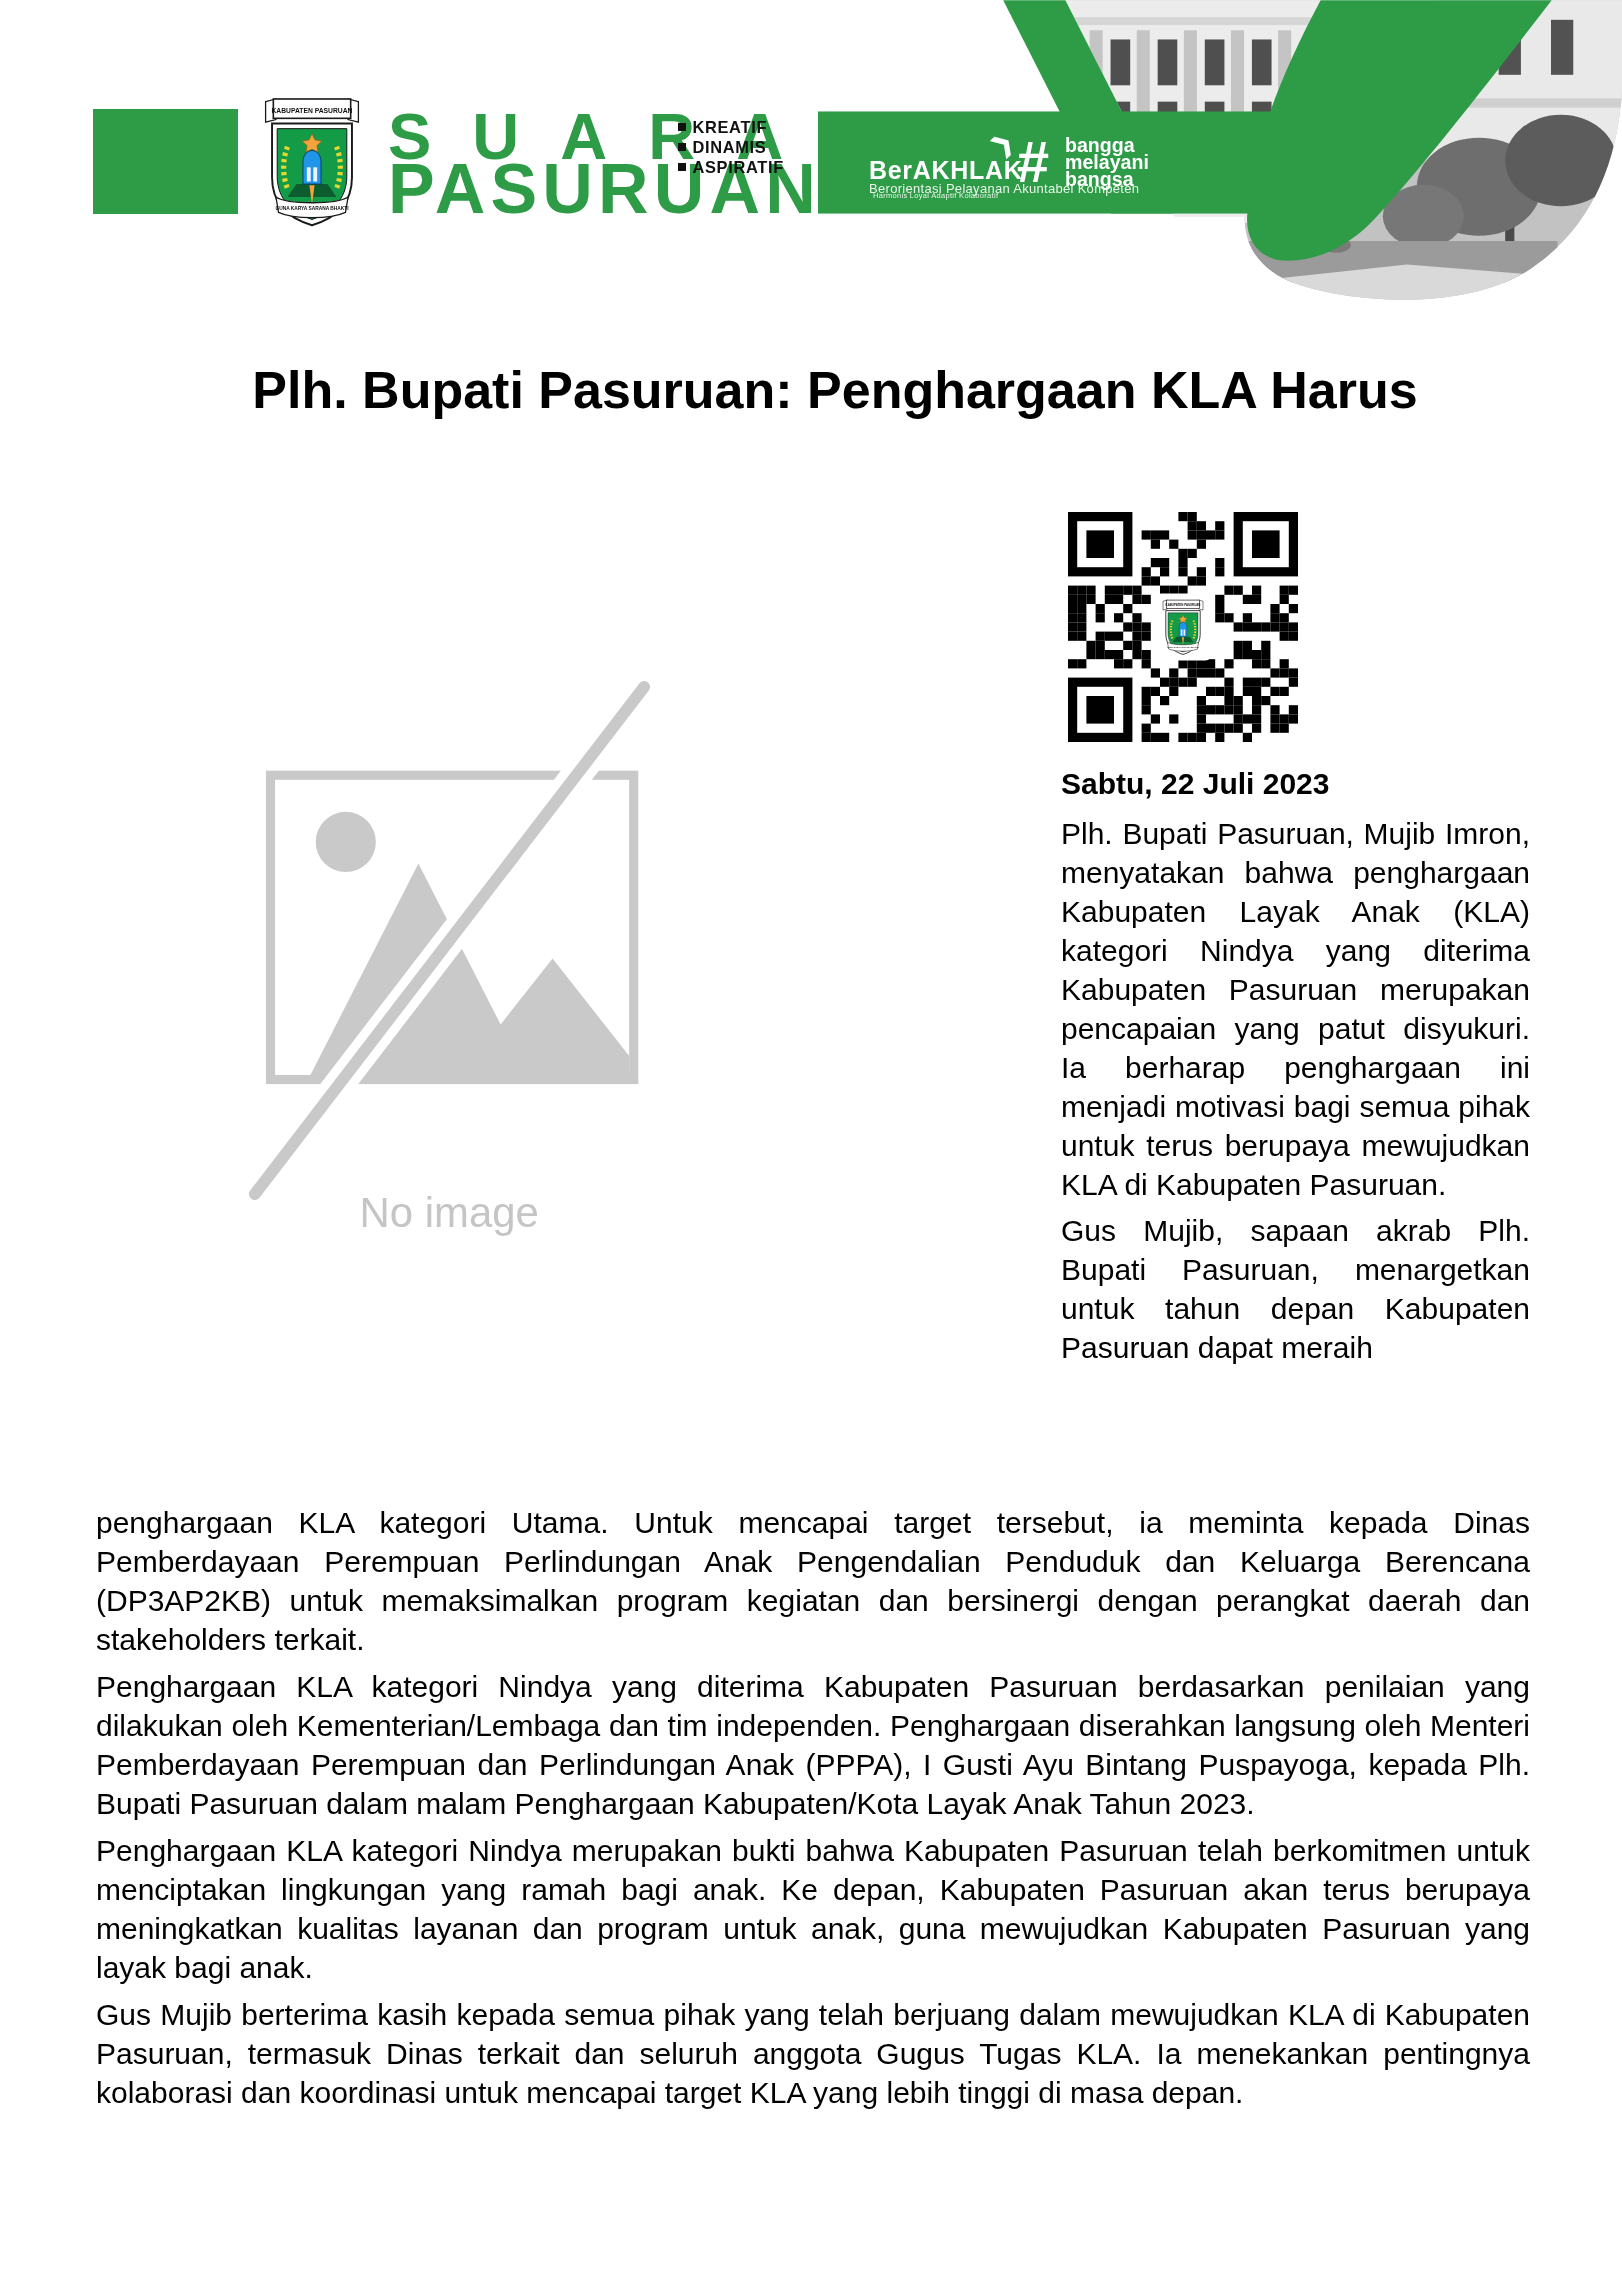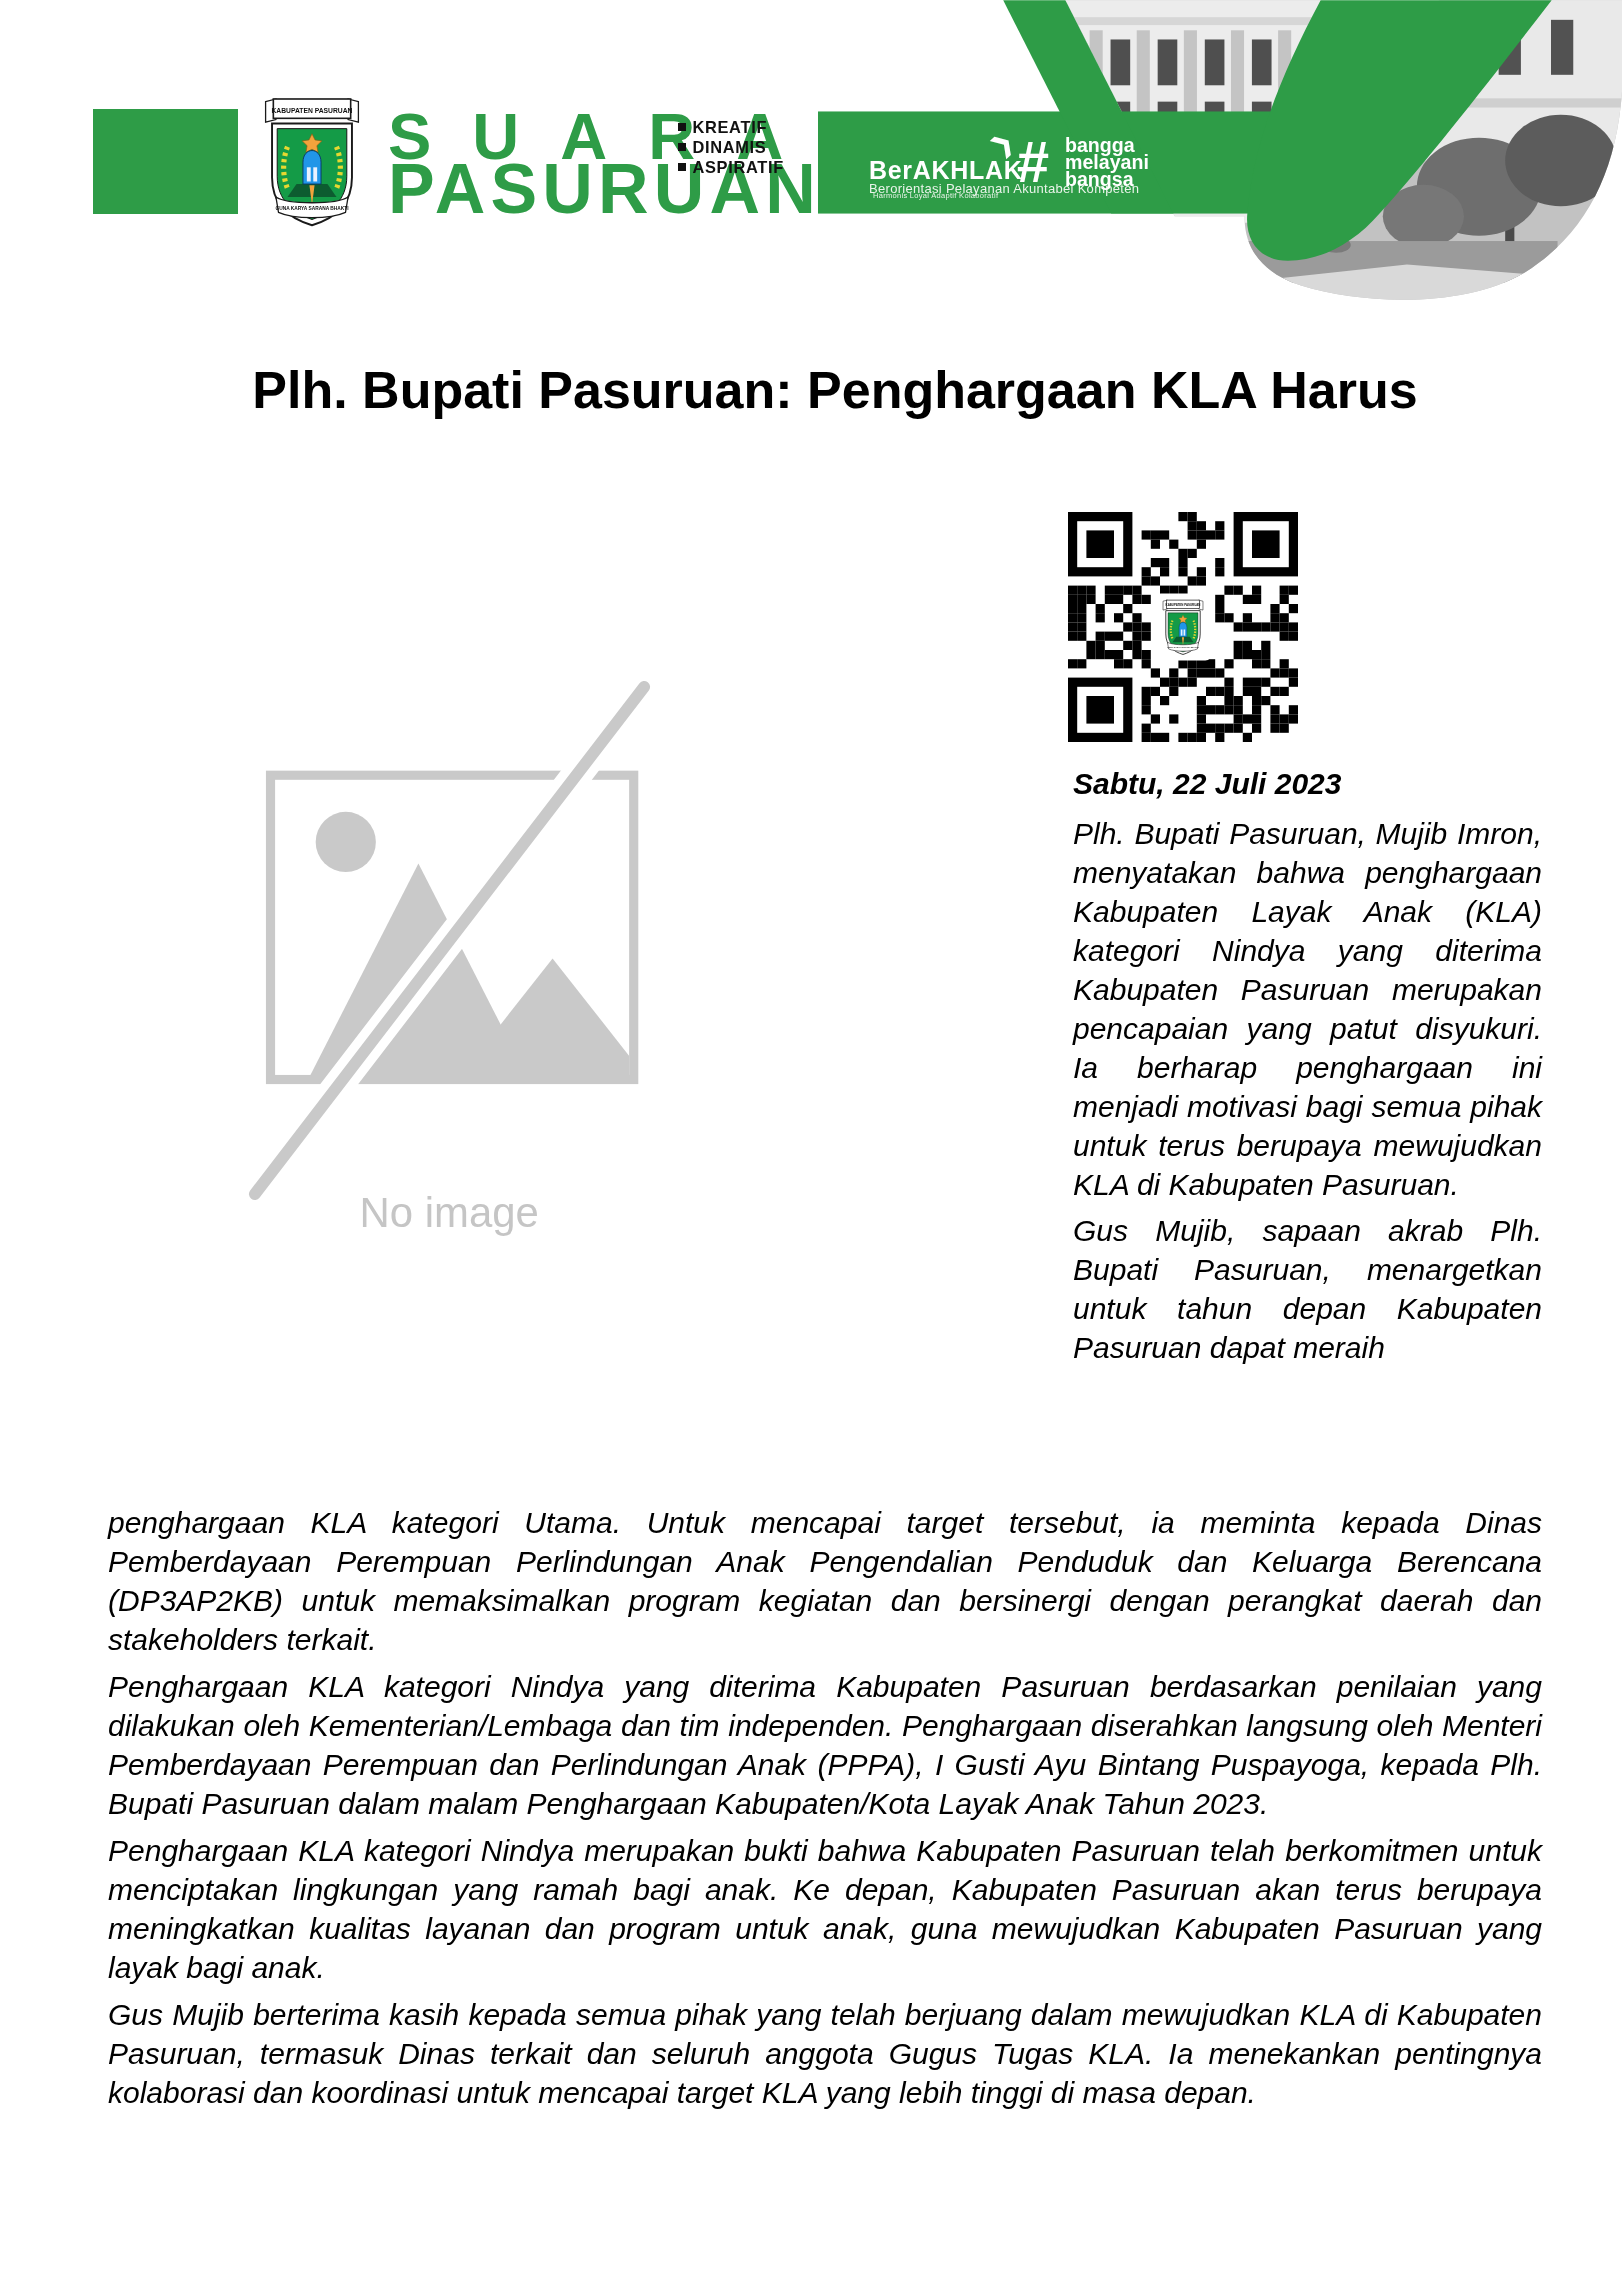--- a/index.html
+++ b/index.html
@@ -28,22 +28,22 @@
   .bangga-hash{left:1016px;top:133px;color:#fff;font-size:58px;line-height:58px;
                font-weight:bold;font-style:italic;}
   .bangga-words{left:1065px;top:137px;color:#fff;font-weight:bold;font-size:19.6px;line-height:17px;}
 
   
   .article-title{left:0;top:357px;width:1622px;text-align:center;font-weight:bold;
                  font-size:52px;line-height:67px;margin:0;padding-left:24px;}
   .qr-svg{left:1068px;top:512px;width:230px;height:230px;}
   .noimage-svg{left:245px;top:677px;width:409px;height:576px;}
 
-  .article{left:108px;top:764px;width:1434px;font-size:30px;line-height:39px;
-           text-align:justify;font-style:italic;}
+  .article{left:96px;top:764px;width:1434px;font-size:30px;line-height:39px;
+           text-align:justify;}
   .float-spacer{float:left;width:965px;height:739px;}
   .article p{margin:0 0 7.9px 0;}
   .article .date{font-weight:bold;text-align:left;margin-bottom:10.5px;}
   .clearer{clear:both;height:0;}
 </style>
 </head>
 <body>
 
 <div class="page">
 

